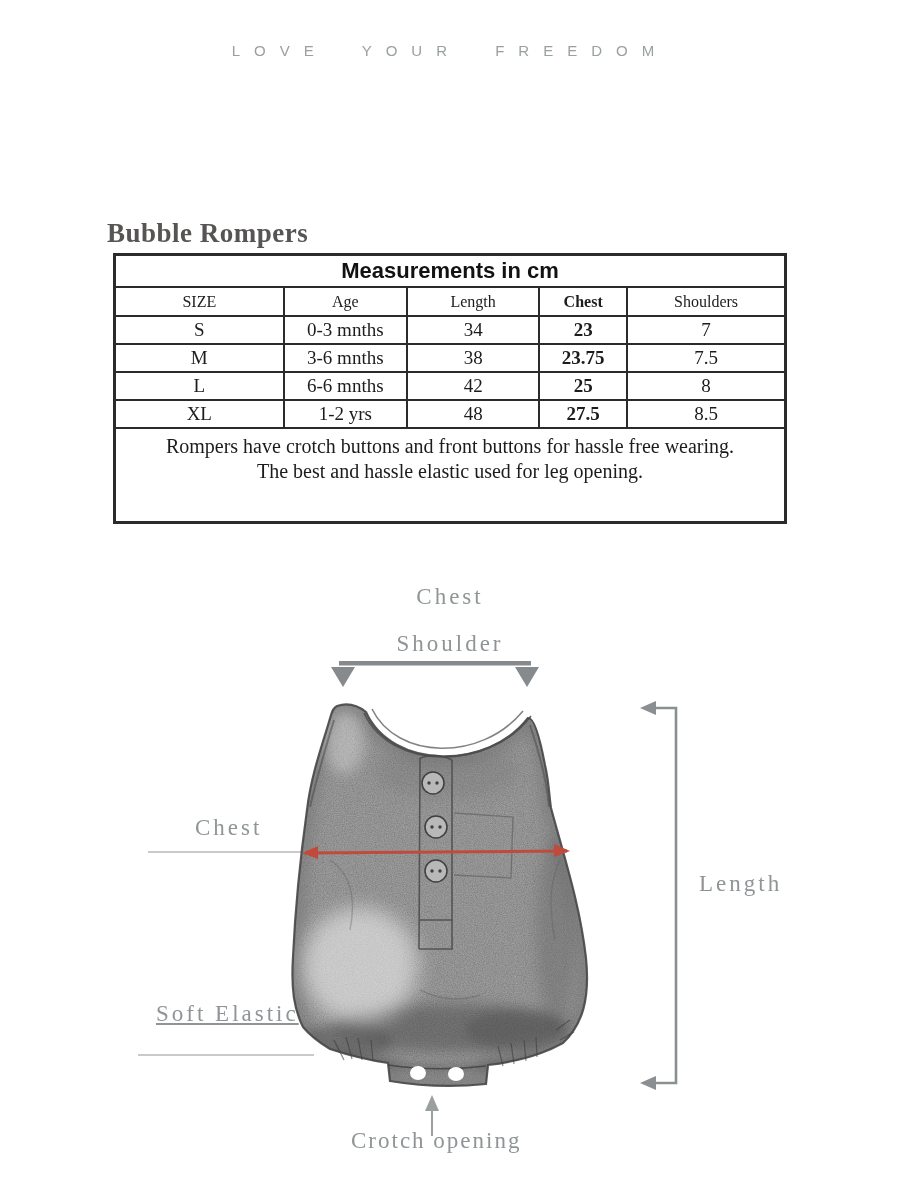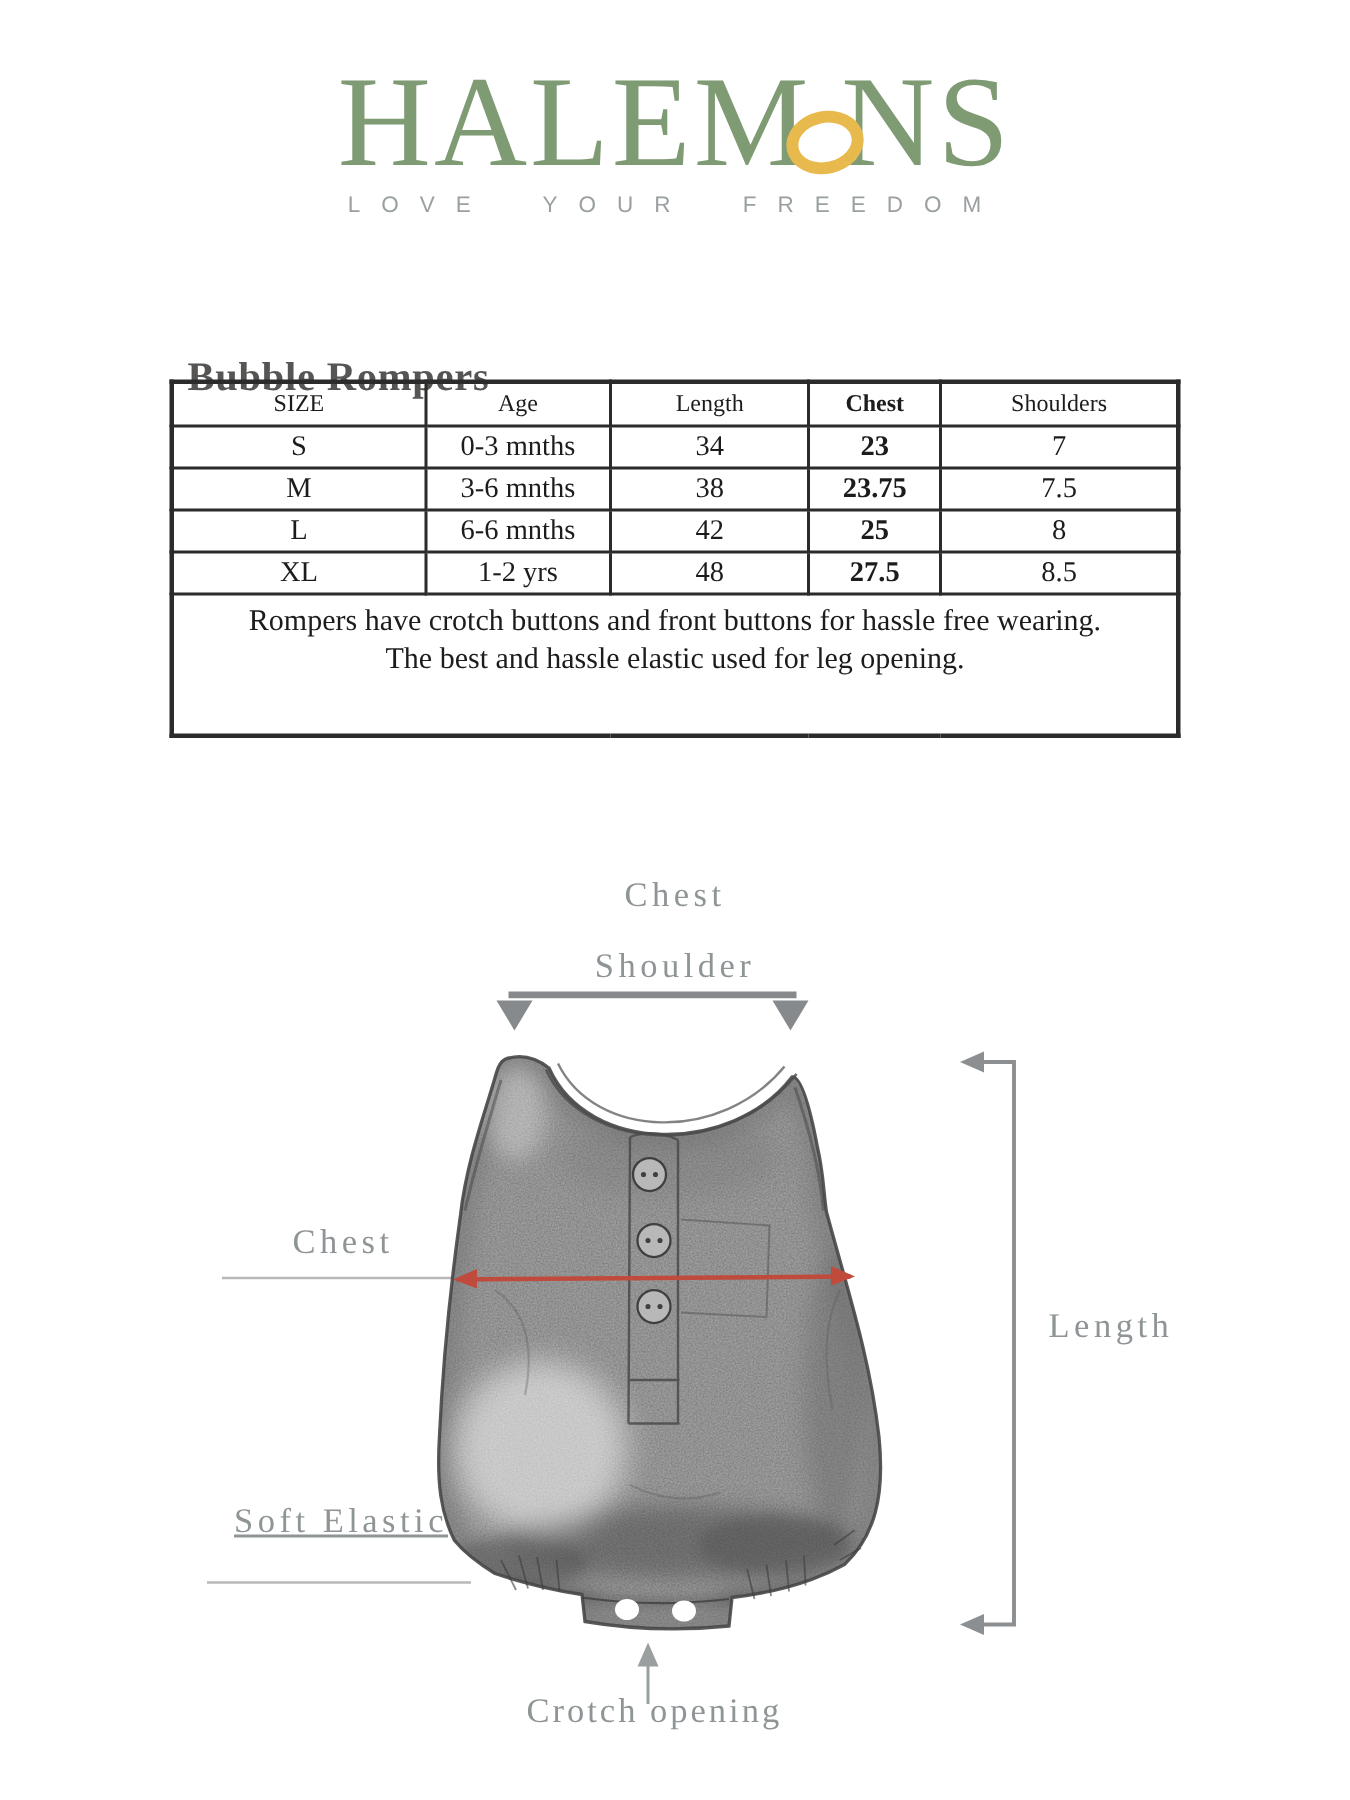--- a/index.html
+++ b/index.html
@@ -20,21 +20,21 @@
     border:8px solid #e8b94d; border-radius:50%;
     margin:36px -15px 0 -17px; transform:rotate(-12deg);
   }
   .tagline {
     margin-top:4px; font-family:"Liberation Sans", sans-serif;
     font-size:15px; letter-spacing:14px; word-spacing:16px; color:#9aa0a2;
   }
 
   
   .page-title {
-    position:absolute; left:107px; top:218px; margin:18px;
+    position:absolute; left:107px; top:218px; margin:0;
     font-size:27px; font-weight:bold; color:#565553; letter-spacing:0.5px;
   }
 
   
   .size-table {
     position:absolute; left:113px; top:253px; width:674px;
     border-collapse:collapse; table-layout:fixed; color:#1c1c1c;
     border:3px solid #2b2b2b;
   }
   .size-table td, .size-table th { border:2px solid #2b2b2b; text-align:center; padding:0; }
@@ -62,39 +62,37 @@
   .lbl-length { left:699px; top:311px; }
   .lbl-soft-elastic { left:156px; top:441px;text-decoration:underline; }
   .lbl-crotch { left:351px; top:568px; letter-spacing:2px; }
 </style>
 </head>
 <body>
 
 <div class="page">
 
   <header class="brand">
-    <div class="logo">
-      <span>HALEM</span>
-      <span class="logo-ring"></span>
-      <span>NS</span>
-    </div>
     <div class="tagline">LOVE YOUR FREEDOM</div>
   </header>
 
   <h1 class="page-title">Bubble Rompers</h1>
 
   <table class="size-table">
     <colgroup>
       <col style="width:25.2%">
         <col style="width:18.4%">
         <col style="width:19.7%">
       <col style="width:13.1%">
         <col style="width:23.6%">
     </colgroup>
     <tbody>
+        <tr class="t-title">
+      <td colspan="5">Measurements in cm</td>
+    </tr>
     <tr class="t-head">
       <th>SIZE</th>
       <th>Age</th>
       <th>Length</th>
       <th class="chest">Chest</th>
       <th>Shoulders</th>
     </tr>
     <tr class="t-row">
       <td>S</td>
       <td>0-3 mnths</td>

